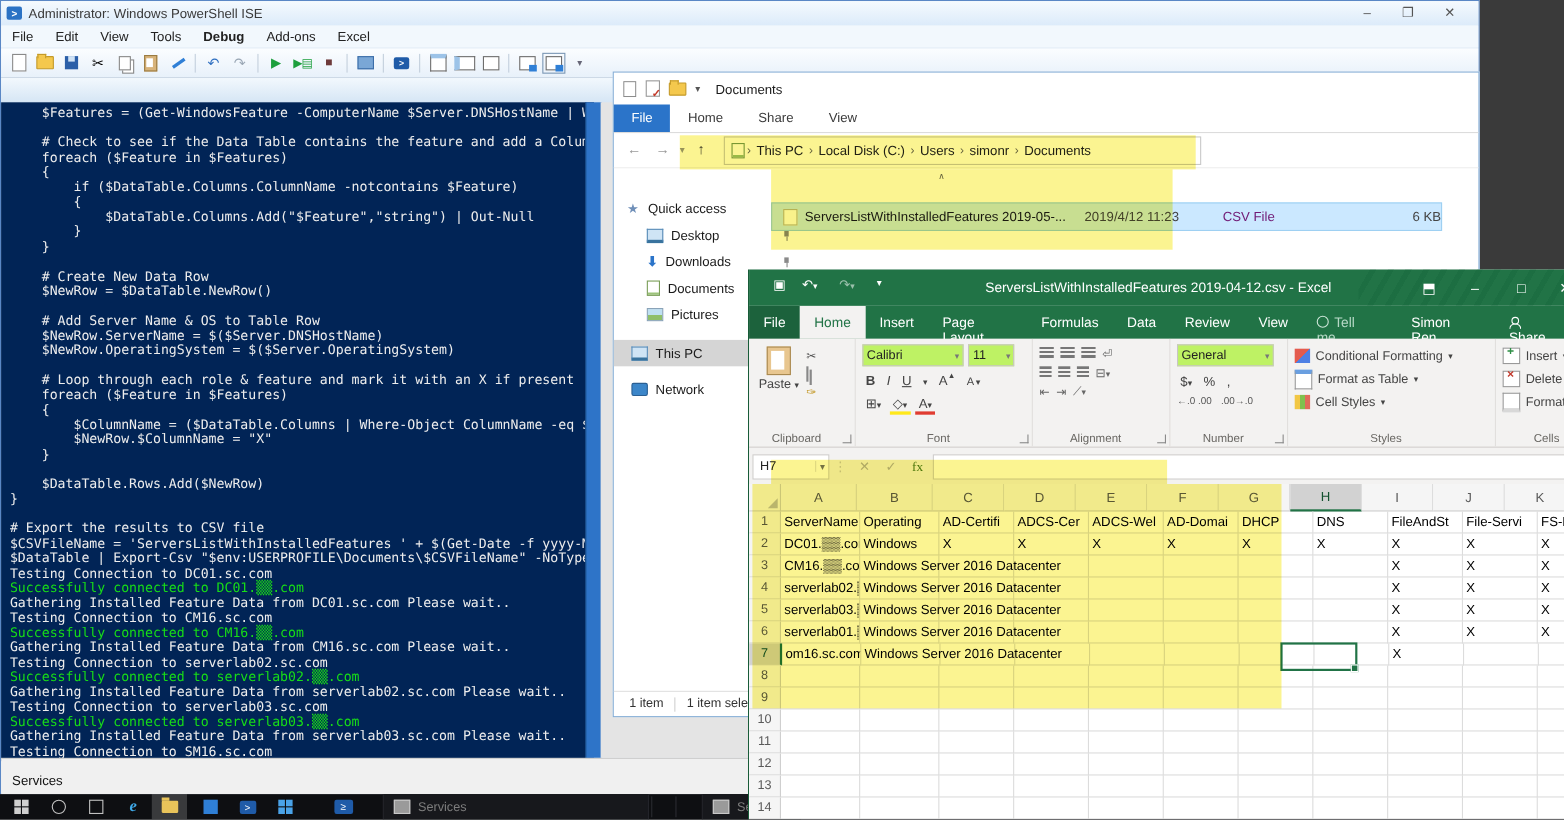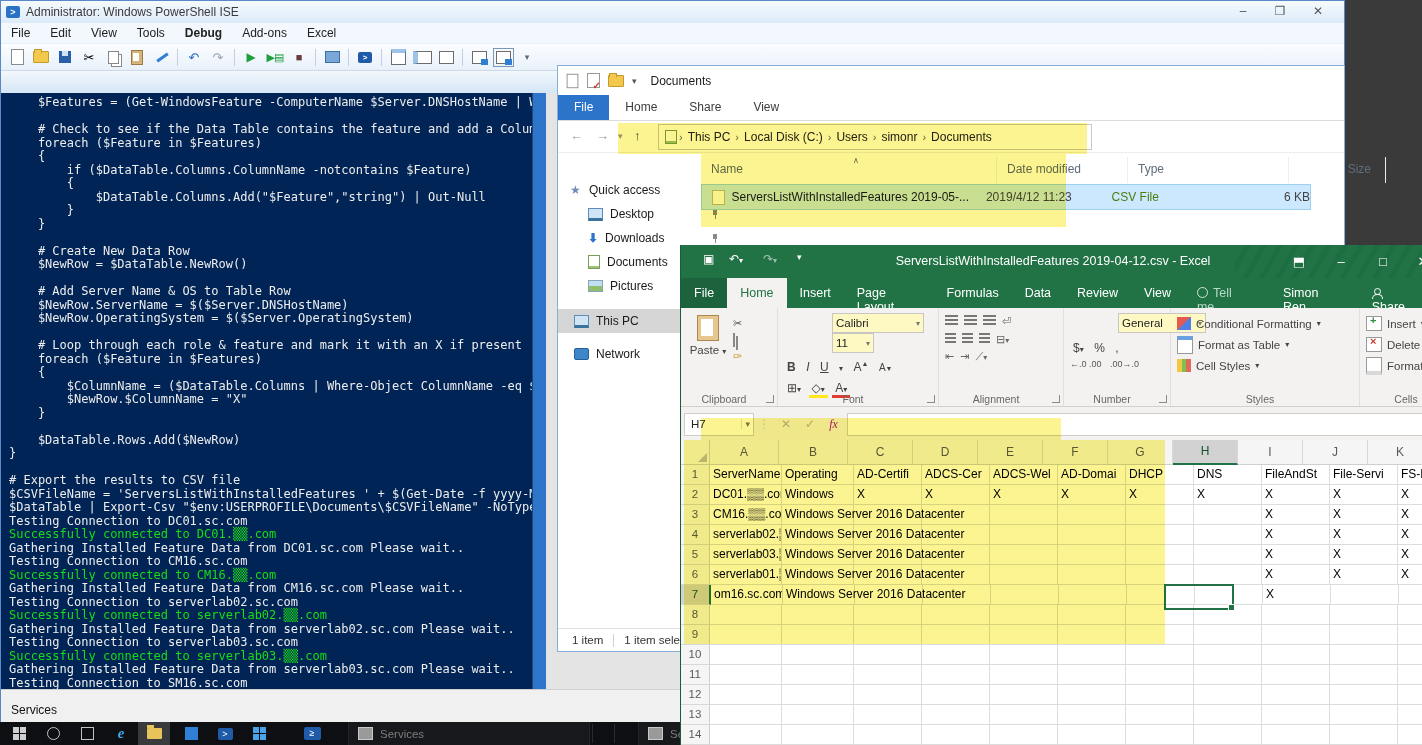--- a/index.html
+++ b/index.html
@@ -117,41 +117,41 @@
   .person:before{content:"";position:absolute;left:2px;top:0;width:5px;height:5px;border:1px solid #fff;border-radius:50%;}
   .person:after{content:"";position:absolute;left:0;top:6px;width:9px;height:4px;border:1px solid #fff;border-bottom:none;border-radius:5px 5px 0 0;}
   .xl-ribbon{height:98px;background:#f3f2f1;border-bottom:1px solid #d2cfcd;display:flex;position:relative;overflow:hidden;}
   .grp{position:relative;border-right:1px solid #e1dfdd;padding:5px 6px 16px;flex-shrink:0;}
   .grp-label{position:absolute;bottom:1px;left:0;right:10px;text-align:center;font-size:10.5px;color:#696763;}
   .lch{position:absolute;right:3px;bottom:3px;width:7px;height:7px;border-right:1.5px solid #8a8a8a;border-bottom:1.5px solid #8a8a8a;}
   .paste-big{width:42px;text-align:center;font-size:11.5px;color:#444;float:left;}
   .clip-ico{width:20px;height:24px;background:#e8c68f;border:1px solid #a98950;margin:2px auto 3px;position:relative;}
   .clip-ico:before{content:"";position:absolute;left:3px;top:3px;width:12px;height:17px;background:#fff;}
   .mini-col{float:left;display:flex;flex-direction:column;gap:4px;margin:4px 0 0 4px;font-size:11px;color:#555;}
-  .combo{background:#fef9c3;border:1px solid #c8c6c4;height:18px;font-size:11.5px;color:#222;
-         display:inline-flex;align-items:center;padding:0 3px;justify-content:space-between;margin-left:48px;}
+  .combo{background:#bef264;border:1px solid #c8c6c4;height:18px;font-size:11.5px;color:#222;
+         display:inline-flex;align-items:center;padding:0 3px;justify-content:space-between;}
   .fbtn{display:inline-block;font-size:12px;color:#444;padding:0 3px;}
   .bars{display:inline-block;width:13px;height:11px;background:repeating-linear-gradient(#777 0 2px,transparent 2px 4px);}
   .bars.c{width:11px;}
   .styl-row,.cell-row{display:flex;align-items:center;gap:5px;height:21px;font-size:11.5px;color:#444;white-space:nowrap;}
   .sic{width:14px;height:13px;display:inline-block;}
   .sic.cf{background:linear-gradient(135deg,#e45b4e 50%,#4e7fe4 50%);}
   .sic.ft{background:#fff;border:1px solid #999;border-top:4px solid #6a9fe0;}
   .sic.cs{background:linear-gradient(90deg,#f2c744 33%,#7fc04e 33% 66%,#e06a5a 66%);}
   .sic.ins{background:#fff;border:1px solid #999;}
   .sic.ins:before{content:"+";color:#2f8f46;font-weight:bold;font-size:11px;position:relative;left:3px;top:-3px;}
   .sic.del{background:#fff;border:1px solid #999;}
   .sic.del:before{content:"×";color:#c23b2e;font-weight:bold;font-size:11px;position:relative;left:3px;top:-3px;}
   .sic.fmt{background:#fff;border:1px solid #999;border-bottom:4px solid #d8d8d8;}
   .xl-formula{height:34px;display:flex;align-items:center;background:#f3f2f1;padding-left:3px;}
   .namebox{width:62px;height:21px;background:#fff;border:1px solid #cfcdcb;font-size:11.5px;color:#222;
            display:flex;align-items:center;padding-left:6px;position:relative;}
   .namebox .dd{margin-left:auto;border-left:1px solid #e2e0de;padding:0 3px;color:#777;font-size:9px;}
   .fx-ctl{color:#b3b1ae;font-size:12px;padding:0 7px;}
-  .fx-it{font-family:"Liberation Serif",serif;font-style:italic;color:#a21caf;}
+  .fx-it{font-family:"Liberation Serif",serif;color:#4d7c0f;}
   .fbar{flex:1;height:21px;background:#fff;border:1px solid #cfcdcb;margin-left:2px;}
   #sheet{position:absolute;left:0;top:195px;right:0;bottom:0;background:#fff;overflow:hidden;}
   .hrow{display:flex;height:25px;}
   .corner{width:28px;background:#f5f5f5;border-right:1px solid #cfcfcf;border-bottom:1px solid #cfcfcf;position:relative;flex-shrink:0;}
   .corner:after{content:"";position:absolute;right:2px;bottom:2px;border-left:9px solid transparent;border-bottom:9px solid #bdbdbd;}
   .chead{background:#f5f5f5;border-right:1px solid #d8d8d8;border-bottom:1px solid #cfcfcf;
          font-size:12px;color:#5a5a5a;text-align:center;line-height:24px;flex-shrink:0;}
   .chead.selcol{background:#d2d2d2;color:#14512f;border-bottom:2px solid #217346;line-height:23px;}
   .grow{display:flex;height:20px;}
   .rnum{width:28px;background:#f5f5f5;border-right:1px solid #cfcfcf;border-bottom:1px solid #d8d8d8;
@@ -301,32 +301,26 @@
           <div class="crumb-sep">›</div>
           <div class="crumb">Local Disk (C:)</div>
           <div class="crumb-sep">›</div>
           <div class="crumb">Users</div>
           <div class="crumb-sep">›</div>
           <div class="crumb">simonr</div>
           <div class="crumb-sep">›</div>
           <div class="crumb">Documents</div>
         </span>
     </div>
-    <div class="ex-cols" id="ex-cols">
-        <div class="ex-col" style="width: 285px;">Name</div>
-        <div class="ex-col" style="width: 120px;">Date modified</div>
-        <div class="ex-col" style="width: 150px;">Type</div>
-        <div class="ex-col" style="width: 72px; text-align: right; padding-right: 14px;">Size</div>
-      </div>
     <span class="sortgl">∧</span>
     <div class="file-row">
       <span class="csv-ico"></span>
       <span style="width:264px;overflow:hidden;white-space:nowrap">ServersListWithInstalledFeatures 2019-05-...</span>
       <span style="width:120px;color:#444">2019/4/12 11:23</span>
-      <span style="width:148px;color:#4d7c0f;padding-left:10px">CSV File</span>
+      <span style="width:148px;color:#701a75;padding-left:10px">CSV File</span>
       <span style="width:58px;text-align:right;color:#444">6 KB</span>
     </div>
     <div id="ex-side">
         <div class="sb-item" style="top: 112px; padding-left: 12px;">
           <div class="sbi i-star">★</div>
           <div style="white-space: nowrap;">Quick access</div>
         </div>
         <div class="sb-item" style="top: 136px; padding-left: 30px;">
           <div class="sbi i-desktop"></div>
           <div style="white-space: nowrap;">Desktop</div>

